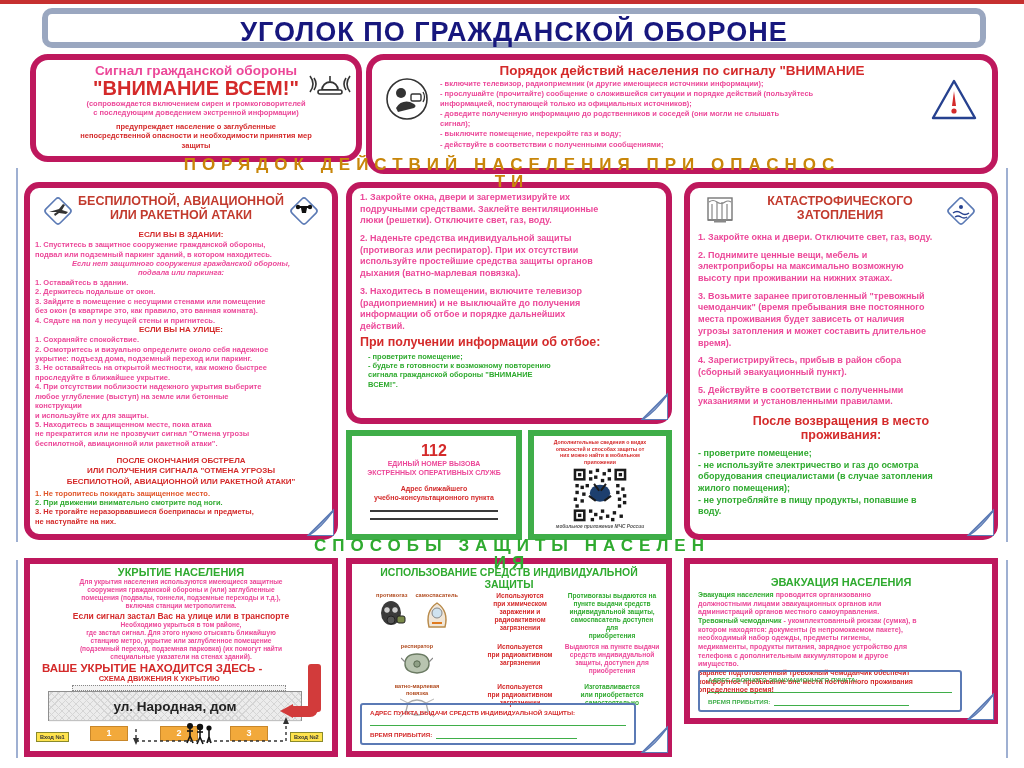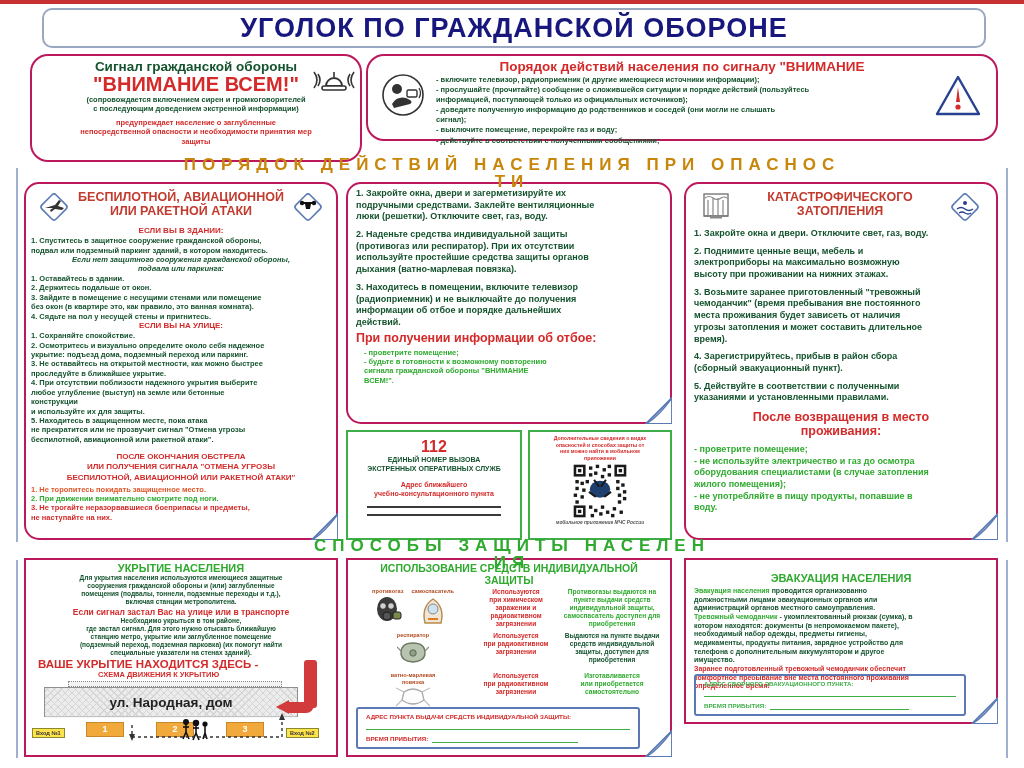--- a/index.html
+++ b/index.html
@@ -1,22 +1,22 @@
 <!DOCTYPE html>
 <html><head>
 <meta charset="utf-8">
 <style>
   html,body{margin:0;padding:0;background:#fff;}
   #poster{position:relative;width:1024px;height:768px;background:#fff;overflow:hidden;
           font-family:"Liberation Sans",sans-serif;font-weight:bold;}
   .abs{position:absolute;box-sizing:border-box;}
-  .box{position:absolute;box-sizing:border-box;background:#fff;border:2px solid #be185d;z-index:1;}
+  .box{position:absolute;box-sizing:border-box;background:#fff;border:6px solid #be185d;z-index:1;}
   .r18{border-radius:18px}.r10{border-radius:10px}.r4{border-radius:15px}
   .ctr{text-align:center}.pre{white-space:pre-line}.it{font-style:italic}
-  .c-blue{color:#14532d}.c-red{color:#d42a2a}.c-dkred{color:#c23b2e}.c-green{color:#2faa2f}
+  .c-blue{color:#ec4899}.c-red{color:#d42a2a}.c-dkred{color:#c23b2e}.c-green{color:#2faa2f}
   .c-navy{color:#17177d}.c-gold{color:#c8860a}.c-orange{color:#e0562a}.c-brown{color:#b04a1e}
   .f5{font-size:5.2px;line-height:1.25}.f55{font-size:5.6px;line-height:1.25}
   .f6{font-size:6.2px;line-height:1.25}.f65{font-size:6.6px;line-height:1.22}
   .f7{font-size:7px;line-height:1.24}.f75{font-size:7.5px;line-height:1.26}
   .f8{font-size:8px;line-height:1.26}.f9{font-size:9px;line-height:1.3}
   .hdr-spread{letter-spacing:6px;font-size:17px;line-height:1.05;text-align:center;width:100%;z-index:4;}
   .section-frame{position:absolute;box-sizing:border-box;border:2px solid #9fb0d2;border-top:none;border-bottom:none;z-index:0;}
   .title-row{display:flex;align-items:flex-start;padding:4px 6px 2px 6px;}
   .title-row .t{flex:1;text-align:center;}
   .hatch{background:repeating-linear-gradient(45deg,#b9b9b9 0 1px,transparent 1px 5px),
@@ -57,21 +57,21 @@
 защиты</div>
     <svg class="abs" style="right:4px;top:8px;" width="44" height="32" viewBox="0 0 44 32">
       <path d="M14 22 a8 8 0 0 1 16 0 Z" fill="#fff" stroke="#333" stroke-width="1.8"></path>
       <rect x="10" y="22" width="24" height="4" rx="2" fill="#fff" stroke="#333" stroke-width="1.6"></rect>
       <line x1="22" y1="8" x2="22" y2="13" stroke="#333" stroke-width="1.6"></line>
       <path d="M6 10 q4 6 0 12 M2 8 q6 8 0 16" fill="none" stroke="#333" stroke-width="1.6"></path>
       <path d="M38 10 q-4 6 0 12 M42 8 q-6 8 0 16" fill="none" stroke="#333" stroke-width="1.6"></path>
     </svg>
   </div>
 
-  <div class="box r18" style="left:366px;top:54px;width:632px;height:87px;padding:3px 6px;">
+  <div class="box r18" style="left:366px;top:54px;width:632px;height:120px;padding:3px 6px;">
     <div class="ctr c-red" style="font-size:13.5px;">Порядок действий населения  по сигналу "ВНИМАНИЕ</div>
     <div class="c-blue f75 pre gsp" style="padding:1px 66px 0 62px;"><div class="li">- включите телевизор, радиоприемник (и другие имеющиеся источники информации);</div><div class="li">- прослушайте (прочитайте) сообщение о сложившейся ситуации и порядке действий (пользуйтесь
 информацией, поступающей только из официальных источников);</div><div class="li">- доведите полученную информацию до родственников и соседей (они могли не слышать
 сигнал);</div><div class="li">- выключите помещение, перекройте газ и воду;</div><div class="li">- действуйте в соответствии с полученными сообщениями;</div></div>
     <svg class="abs" style="left:12px;top:16px;" width="46" height="46" viewBox="0 0 46 46">
       <circle cx="23" cy="23" r="20" fill="#fff" stroke="#333" stroke-width="1.6"></circle>
       <circle cx="17" cy="17" r="5" fill="#333"></circle>
       <path d="M12 32 q5 -8 14 -6 l4 2 q3 2 0 4 l-16 4 Z" fill="#333"></path>
       <rect x="27" y="18" width="10" height="7" rx="1.5" fill="#fff" stroke="#333" stroke-width="1.4"></rect>
       <path d="M39 16 q3 5 0 10" fill="none" stroke="#333" stroke-width="1.3"></path>

